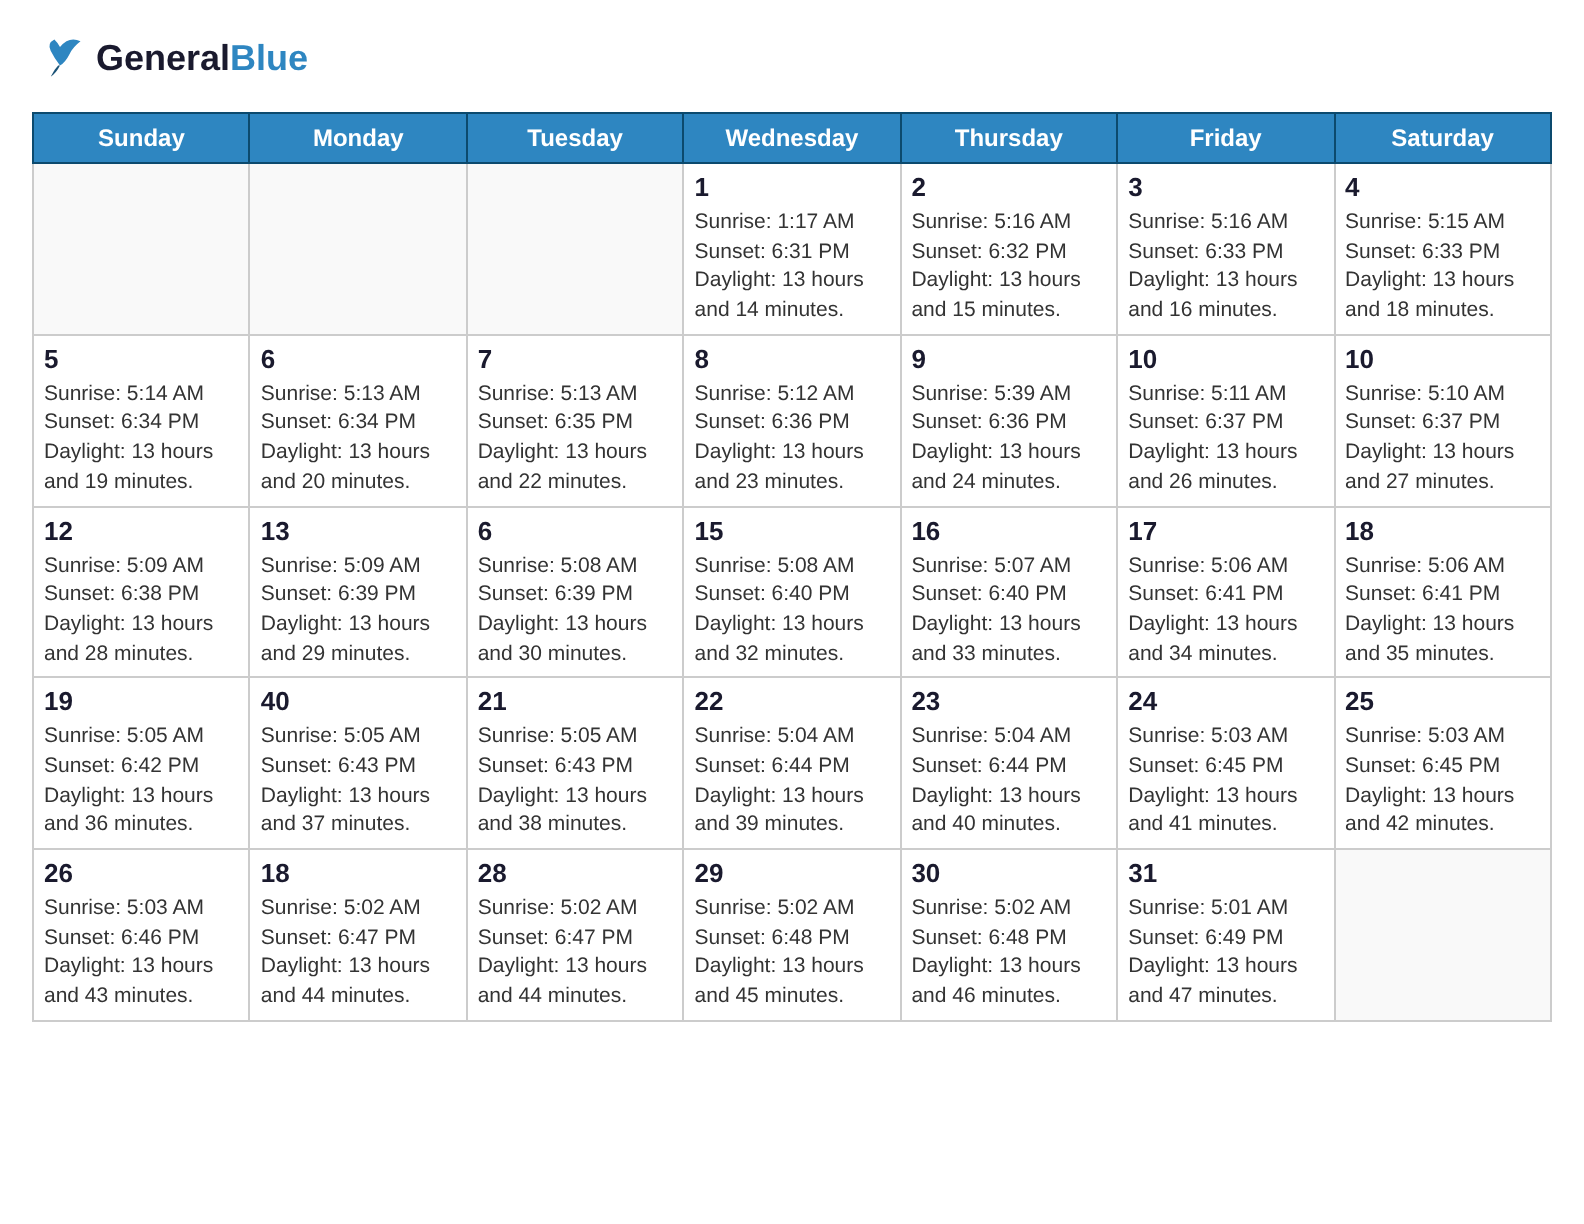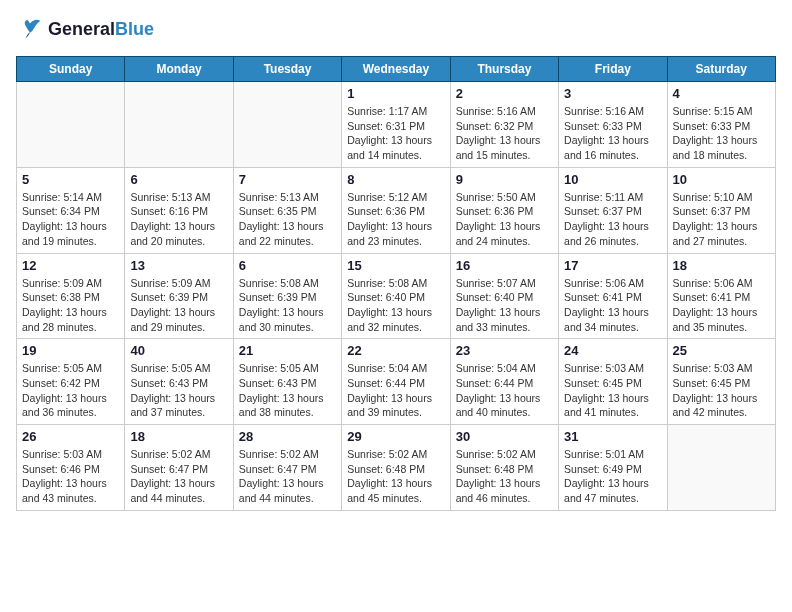--- a/index.html
+++ b/index.html
@@ -141,41 +141,41 @@
         <td>
           <div class="day-num">5</div>
           <div class="day-info">Sunrise: 5:14 AM
 Sunset: 6:34 PM
 Daylight: 13 hours
 and 19 minutes.</div>
         </td>
         <td>
           <div class="day-num">6</div>
           <div class="day-info">Sunrise: 5:13 AM
-Sunset: 6:16 PM
+Sunset: 6:34 PM
 Daylight: 13 hours
 and 20 minutes.</div>
         </td>
         <td>
           <div class="day-num">7</div>
           <div class="day-info">Sunrise: 5:13 AM
 Sunset: 6:35 PM
 Daylight: 13 hours
 and 22 minutes.</div>
         </td>
         <td>
           <div class="day-num">8</div>
           <div class="day-info">Sunrise: 5:12 AM
 Sunset: 6:36 PM
 Daylight: 13 hours
 and 23 minutes.</div>
         </td>
         <td>
           <div class="day-num">9</div>
-          <div class="day-info">Sunrise: 5:50 AM
+          <div class="day-info">Sunrise: 5:39 AM
 Sunset: 6:36 PM
 Daylight: 13 hours
 and 24 minutes.</div>
         </td>
         <td>
           <div class="day-num">10</div>
           <div class="day-info">Sunrise: 5:11 AM
 Sunset: 6:37 PM
 Daylight: 13 hours
 and 26 minutes.</div>

